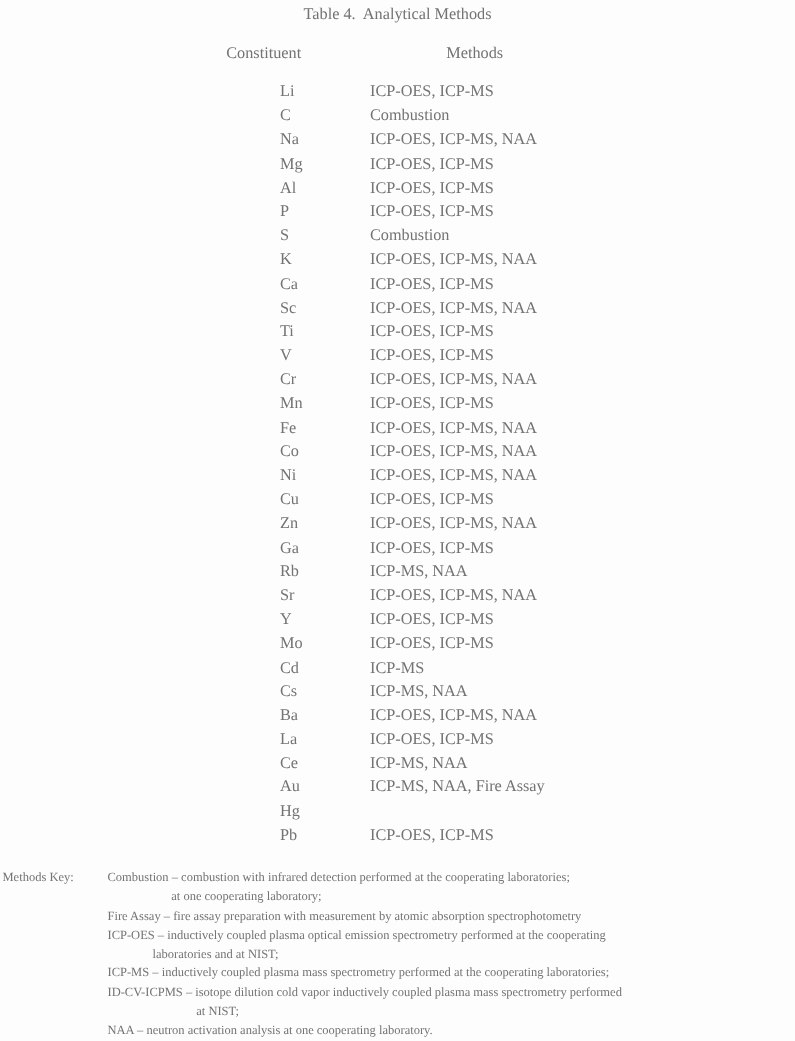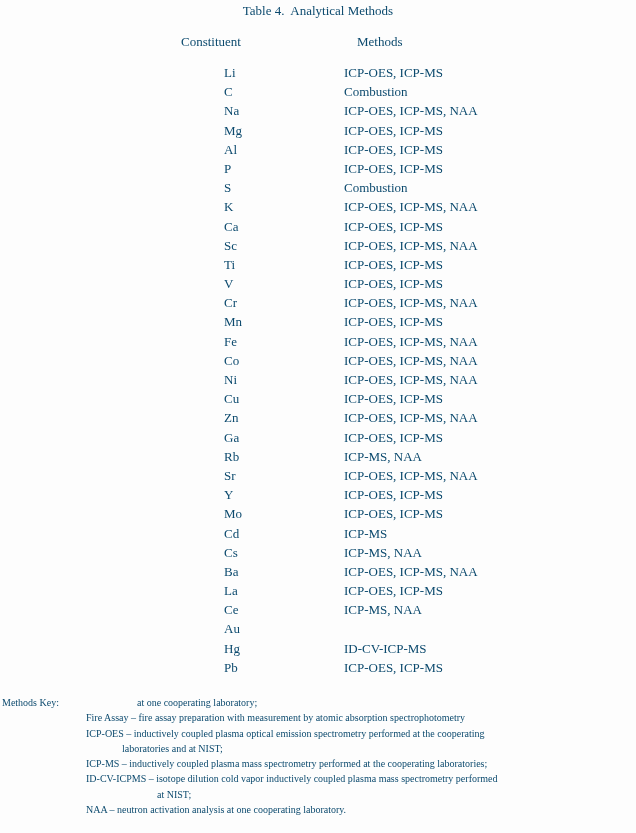--- a/index.html
+++ b/index.html
@@ -6,21 +6,21 @@
     margin: 0;
     padding: 0;
     background: #e8e8e8;
   }
   .page {
     position: relative;
     width: 636px;
     height: 833px;
     margin: 0 auto;
     background: #fdfdfd;
-    color: #0c4a6e;
+    color: #737373;
     font-family: "Liberation Serif", "DejaVu Serif", serif;
     font-size: 13px;
     overflow: hidden;
   }
   .doc-title {
     position: absolute;
     top: 3px;
     left: 0;
     right: 0;
     text-align: center;
@@ -40,21 +40,20 @@
     top: 63px;
     left: 0;
     right: 0;
   }
   .table-row {
     display: flex;
     height: 19.2px;
     line-height: 19.2px;
     padding-left: 224px;
     white-space: pre;
-    gap: 48px;
   }
   .cell-constituent {
     flex: 0 0 72px;
     width: 72px;
   }
   .cell-methods { flex: 1; }
   .methods-key {
     position: absolute;
     top: 695px;
     left: 0;
@@ -230,37 +229,38 @@
         <span class="cell-methods">ICP-OES, ICP-MS</span>
       </div>
 
       <div class="table-row">
         <span class="cell-constituent">Ce</span>
         <span class="cell-methods">ICP-MS, NAA</span>
       </div>
 
       <div class="table-row">
         <span class="cell-constituent">Au</span>
+        <span class="cell-methods">ICP-MS, NAA, Fire Assay</span>
       </div>
 
       <div class="table-row">
         <span class="cell-constituent">Hg</span>
-        <span class="cell-methods">ID-CV-ICP-MS</span>
       </div>
 
       <div class="table-row">
         <span class="cell-constituent">Pb</span>
         <span class="cell-methods">ICP-OES, ICP-MS</span>
       </div>
     </div>
 
   <div class="methods-key">
     <span class="key-label">Methods Key:</span>
     <div class="key-lines">
 
+        <div class="key-line indent-0">Combustion – combustion with infrared detection performed at the cooperating laboratories;</div>
 
         <div class="key-line indent-2">at one cooperating laboratory;</div>
 
         <div class="key-line indent-0">Fire Assay – fire assay preparation with measurement by atomic absorption spectrophotometry</div>
 
         <div class="key-line indent-0">ICP-OES – inductively coupled plasma optical emission spectrometry performed at the cooperating</div>
 
         <div class="key-line indent-1">laboratories and at NIST;</div>
 
         <div class="key-line indent-0">ICP-MS – inductively coupled plasma mass spectrometry performed at the cooperating laboratories;</div>

